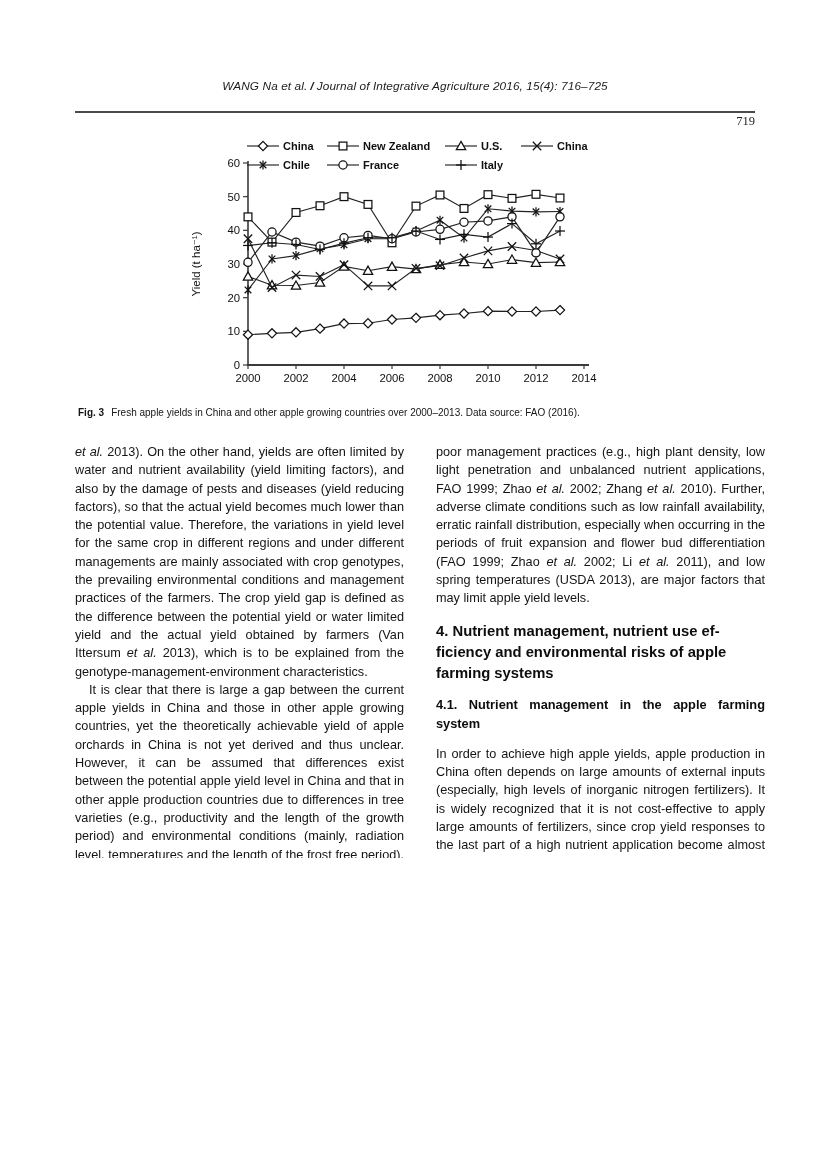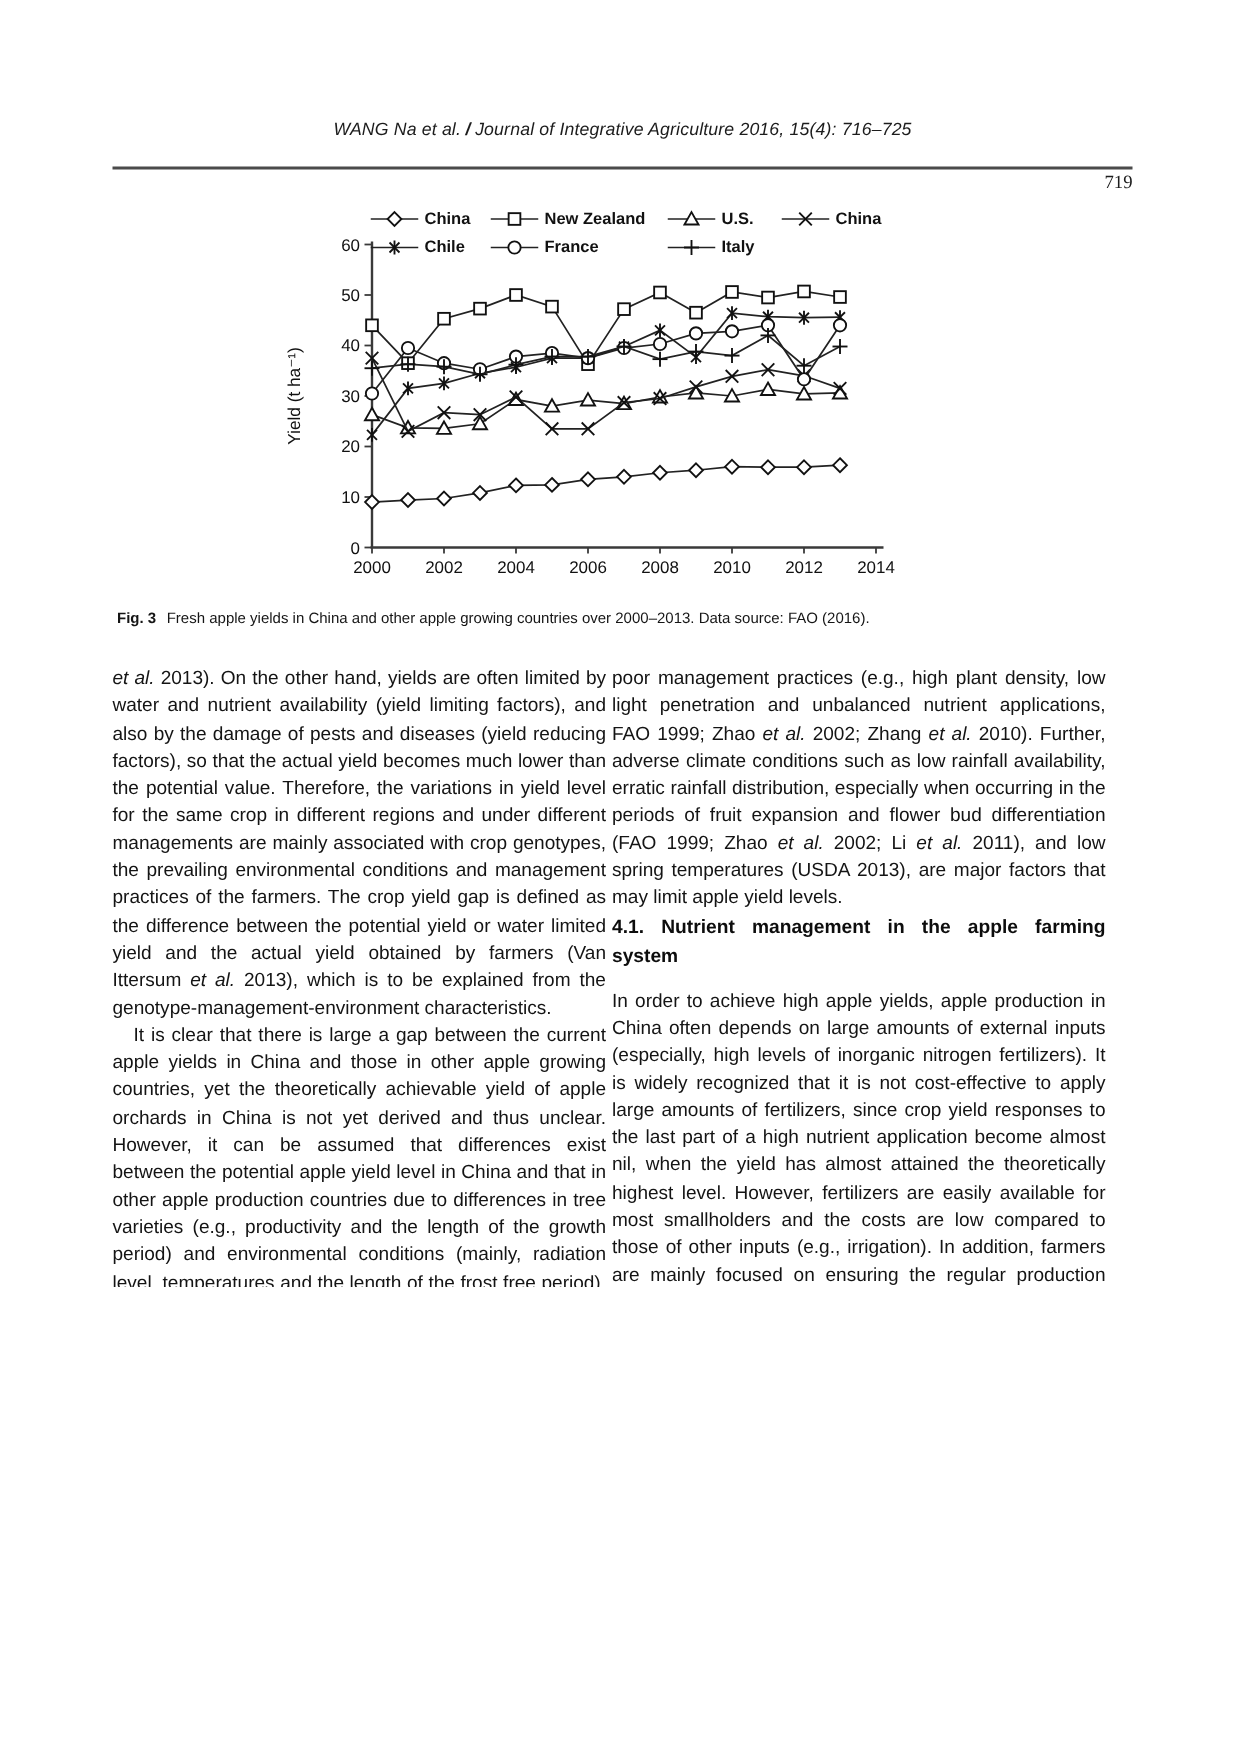--- a/index.html
+++ b/index.html
@@ -20,21 +20,21 @@
     grid-template-columns:80px 118px 76px 80px;grid-auto-rows:19px;align-items:center;}
   .lg-item{display:flex;align-items:center;font-weight:bold;}
   .lg-item span{font-size:11px;color:#111;margin-left:4px;white-space:nowrap;}
 
   
   .caption{position:absolute;left:78px;top:384px;width:676px;font-size:10px;color:#151515;margin-top:23px;}
   .caption b{font-weight:bold;margin-right:7px;}
 
   
   .columns{position:absolute;left:75px;top:443px;width:678px;display:grid;
-    grid-template-columns:329px 329px;column-gap:4px;}
+    grid-template-columns:329px 329px;column-gap:32px;}
   .col p{margin:0;font-size:12.7px;line-height:18.3px;text-align:justify;color:#141414;}
   .col p.indent{text-indent:14px;}
   .col h2{font-size:14.8px;line-height:21px;margin:13px 0 11px 0;color:#0d0d0d;text-align:left;}
   .col h3{font-size:12.8px;line-height:19px;margin:0 0 12px 0;color:#0d0d0d;text-align:justify;}
   .col p i, .caption i{font-style:italic;}
 </style>
 </head>
 <body>
 
 <div class="page">
@@ -313,18 +313,19 @@
 
   <div class="caption"><b>Fig. 3</b><span>Fresh apple yields in China and other apple growing countries over 2000–2013.  Data source: FAO (2016).</span></div>
 
   <div class="columns">
     <div class="col">
       <p><i>et al.</i> 2013).  On the other hand, yields are often limited by water and nutrient availability (yield limiting factors), and also by the damage of pests and diseases (yield reducing factors), so that the actual yield becomes much lower than the potential value.  Therefore, the variations in yield level for the same crop in different regions and under different managements are mainly associated with crop genotypes, the prevailing environmental conditions and management practices of the farmers.  The crop yield gap is defined as the difference between the potential yield or water limited yield and the actual yield obtained by farmers (Van Ittersum <i>et al.</i> 2013), which is to be explained from the genotype-management-environment characteristics.</p>
       <p class="indent">It is clear that there is large a gap between the current apple yields in China and those in other apple growing countries, yet the theoretically achievable yield of apple orchards in China is not yet derived and thus unclear.  However, it can be assumed that differences exist between the potential apple yield level in China and that in other apple production countries due to differences in tree varieties (e.g., productivity and the length of the growth period) and environmental conditions (mainly, radiation level, temperatures and the length of the frost free period).  Besides, compared to China, these countries produce apples in more modernized production systems with high intensity management and advanced storage, packing and marketing systems (O'Rourke 2001, 2002; USITC 2010).  Therefore, the large difference in average apple yield with that in China could also be associated with many yield limiting factors (i.e., availability of water and nutrients) and yield reducing factors (i.e., damages and losses by pest and diseases) and their interactions.  The major constraints to apple production in China are perceived to be inferior tree varieties, poor soil properties (e.g., low soil nitrogen and organic matter contents) (Zhang L <i>et al.</i> 2013; Zhang L N <i>et al.</i> 2013) and</p>
     </div>
     <div class="col">
       <p>poor management practices (e.g., high plant density, low light penetration and unbalanced nutrient applications, FAO 1999; Zhao <i>et al.</i> 2002; Zhang <i>et al.</i> 2010).  Further, adverse climate conditions such as low rainfall availability, erratic rainfall distribution, especially when occurring in the periods of fruit expansion and flower bud differentiation (FAO 1999; Zhao <i>et al.</i> 2002; Li <i>et al.</i> 2011), and low spring temperatures (USDA 2013), are major factors that may limit apple yield levels.</p>
+      <h2>4. Nutrient management, nutrient use ef-<br>ficiency and environmental risks of apple<br>farming systems</h2>
       <h3>4.1. Nutrient management in the apple farming system</h3>
       <p>In order to achieve high apple yields, apple production in China often depends on large amounts of external inputs (especially, high levels of inorganic nitrogen fertilizers).  It is widely recognized that it is not cost-effective to apply large amounts of fertilizers, since crop yield responses to the last part of a high nutrient application become almost nil, when the yield has almost attained the theoretically highest level.  However, fertilizers are easily available for most smallholders and the costs are low compared to those of other inputs (e.g., irrigation).  In addition, farmers are mainly focused on ensuring the regular production level and maintaining a good apple quality across the years.  Because farmers lack a diagnostic tool for leaf nutrient estimation, particularly smallholder farmers apply fertilizers based on their empirical knowledge.  For instance, the N fertilizer application in apple orchards of Changwu County, Shaanxi Province, ranged between 500 and 1000 kg ha⁻¹ yr⁻¹, which was significantly higher than the N applications in annual cropping (150–170</p>
     </div>
   </div>
 
 </div>
 
 </body></html>

